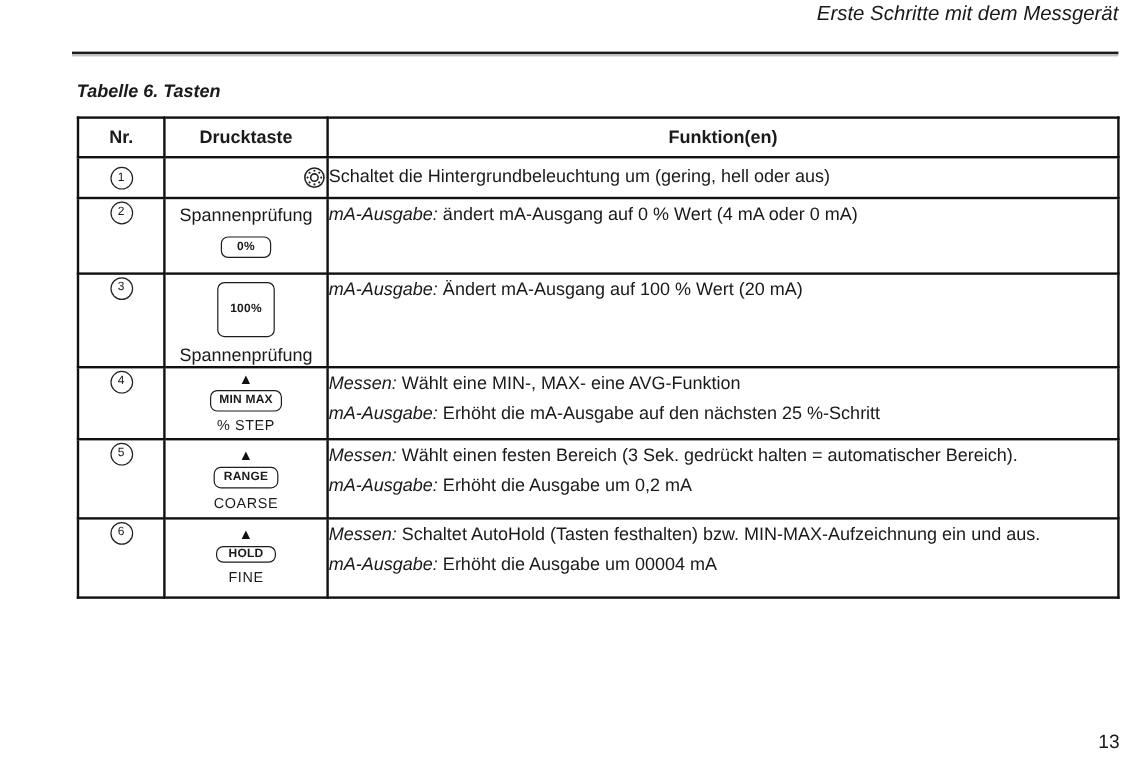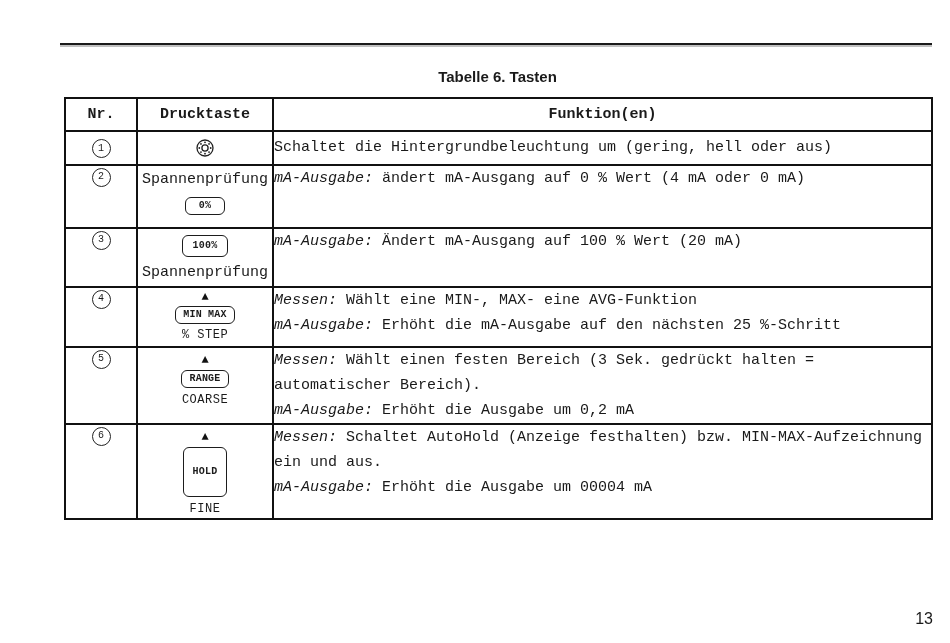--- a/index.html
+++ b/index.html
@@ -16,35 +16,34 @@
   .hdr-title   { font-size: 17px; font-weight: bold; font-style: italic; line-height: 20px; }
   .hdr-subtitle{ font-size: 17px; font-style: italic; line-height: 20px; }
   .hdr-rule {
     position: absolute; top: 43px; left: 60px; width: 872px; height: 2px;
     background: #1a1a1a; box-shadow: 0 2px 0 rgba(140,140,140,.55);
   }
 
   
   .tbl-caption {
     position: absolute; top: 68px; left: 64px; width: 867px;
-    text-align: center; font-weight: bold; font-size: 15px;
+    text-align: left; font-weight: bold; font-size: 15px; font-style: italic;
   }
 
   
   table.keys {
     position: absolute; top: 97px; left: 64px; width: 867px;
     border-collapse: collapse; table-layout: fixed;
     border: 2.5px solid #111;
   }
   table.keys th, table.keys td {
     border: 2px solid #111;
     padding: 0;
     vertical-align: top;
     background: #fff;
-    font-family: Liberation Mono, monospace;
   }
   col.c-nr  { width: 72px; }
   col.c-key { width: 136px; }
   col.c-fn  { width: 659px; }
 
   th { font-size: 15px; font-weight: bold; text-align: center; height: 31px; vertical-align: middle !important; }
 
   tr.r1 td { height: 32px; }
   tr.r2 td { height: 61px; }
   tr.r3 td { height: 57px; }
@@ -55,21 +54,21 @@
   
   td.nr-cell { text-align: center; padding-top: 7px; }
   .circle-num {
     display: inline-flex; align-items: center; justify-content: center;
     width: 17px; height: 17px; border: 1.3px solid #222; border-radius: 50%;
     font-size: 10px; line-height: 1; background: #fff;
   }
   tr.r1 td.nr-cell { padding-top: 0; vertical-align: middle; }
 
   
-  td.key-cell { text-align: center; }
+  td.key-cell { text-align: right; }
   .key-stack { display: flex; flex-direction: column; align-items: center; }
   .key-btn {
     display: inline-block; min-width: 30px; box-sizing: border-box;
     border: 1.6px solid #1d1d1d; border-radius: 6px;
     padding: 2px 7px; font-size: 10px; font-weight: bold; letter-spacing: .2px;
     background: #fff; line-height: 12px; white-space: nowrap;
   }
   .key-label { font-size: 15px; line-height: 17px; white-space: nowrap; }
   .key-sublabel { font-size: 12px; line-height: 17px; letter-spacing: .5px; white-space: nowrap; }
   .arrow-up { font-size: 12px; line-height: 11px; color: #111; }
@@ -90,20 +89,21 @@
 
   
   .page-num { position: absolute; top: 610px; right: 17px; font-size: 16px; margin-left: 28px; }
 </style>
 </head>
 <body>
 
 <div class="page">
 
   <div class="doc-header">
+    <div class="hdr-subtitle">Erste Schritte mit dem Messgerät</div>
   </div>
   <div class="hdr-rule"></div>
 
   <div class="tbl-caption">Tabelle 6. Tasten</div>
 
   <table class="keys">
     <colgroup>
         <col class="c-nr">
         <col class="c-key">
         <col class="c-fn">
@@ -148,21 +148,21 @@
         </td>
         <td class="fn-cell">
           <div class="fn-line"><span class="fn-lead">mA-Ausgabe:</span><span> ändert mA-Ausgang auf 0 % Wert (4 mA oder 0 mA)</span></div>
         </td>
       </tr>
 
       <tr class="r3">
         <td class="nr-cell"><span class="circle-num">3</span></td>
         <td class="key-cell">
           <div class="key-stack">
-            <span class="key-btn" style="padding:4px 10px;">100%</span>
+            <span class="key-btn" style="padding:16px 10px;">100%</span>
             <span class="key-label">Spannenprüfung</span>
           </div>
         </td>
         <td class="fn-cell">
           <div class="fn-line"><span class="fn-lead">mA-Ausgabe:</span><span> Ändert mA-Ausgang auf 100 % Wert (20 mA)</span></div>
         </td>
       </tr>
 
       <tr class="r4">
         <td class="nr-cell"><span class="circle-num">4</span></td>
@@ -192,26 +192,26 @@
           <div class="fn-line"><span class="fn-lead">Messen:</span><span> Wählt einen festen Bereich (3 Sek. gedrückt halten = automatischer Bereich).</span></div>
           <div class="fn-line"><span class="fn-lead">mA-Ausgabe:</span><span> Erhöht die Ausgabe um 0,2 mA</span></div>
         </td>
       </tr>
 
       <tr class="r6">
         <td class="nr-cell"><span class="circle-num">6</span></td>
         <td class="key-cell">
           <div class="key-stack">
             <span class="arrow-up">▲</span>
-            <span class="key-btn" style="padding:18px 9px;">HOLD</span>
+            <span class="key-btn" style="padding:0 9px;">HOLD</span>
             <span class="key-sublabel">FINE</span>
           </div>
         </td>
         <td class="fn-cell">
-          <div class="fn-line"><span class="fn-lead">Messen:</span><span> Schaltet AutoHold (Anzeige festhalten) bzw. MIN-MAX-Aufzeichnung ein und aus.</span></div>
+          <div class="fn-line"><span class="fn-lead">Messen:</span><span> Schaltet AutoHold (Tasten festhalten) bzw. MIN-MAX-Aufzeichnung ein und aus.</span></div>
           <div class="fn-line"><span class="fn-lead">mA-Ausgabe:</span><span> Erhöht die Ausgabe um 00004 mA</span></div>
         </td>
       </tr>
 
     </tbody>
   </table>
 
   <div class="page-num">13</div>
 
 </div>

